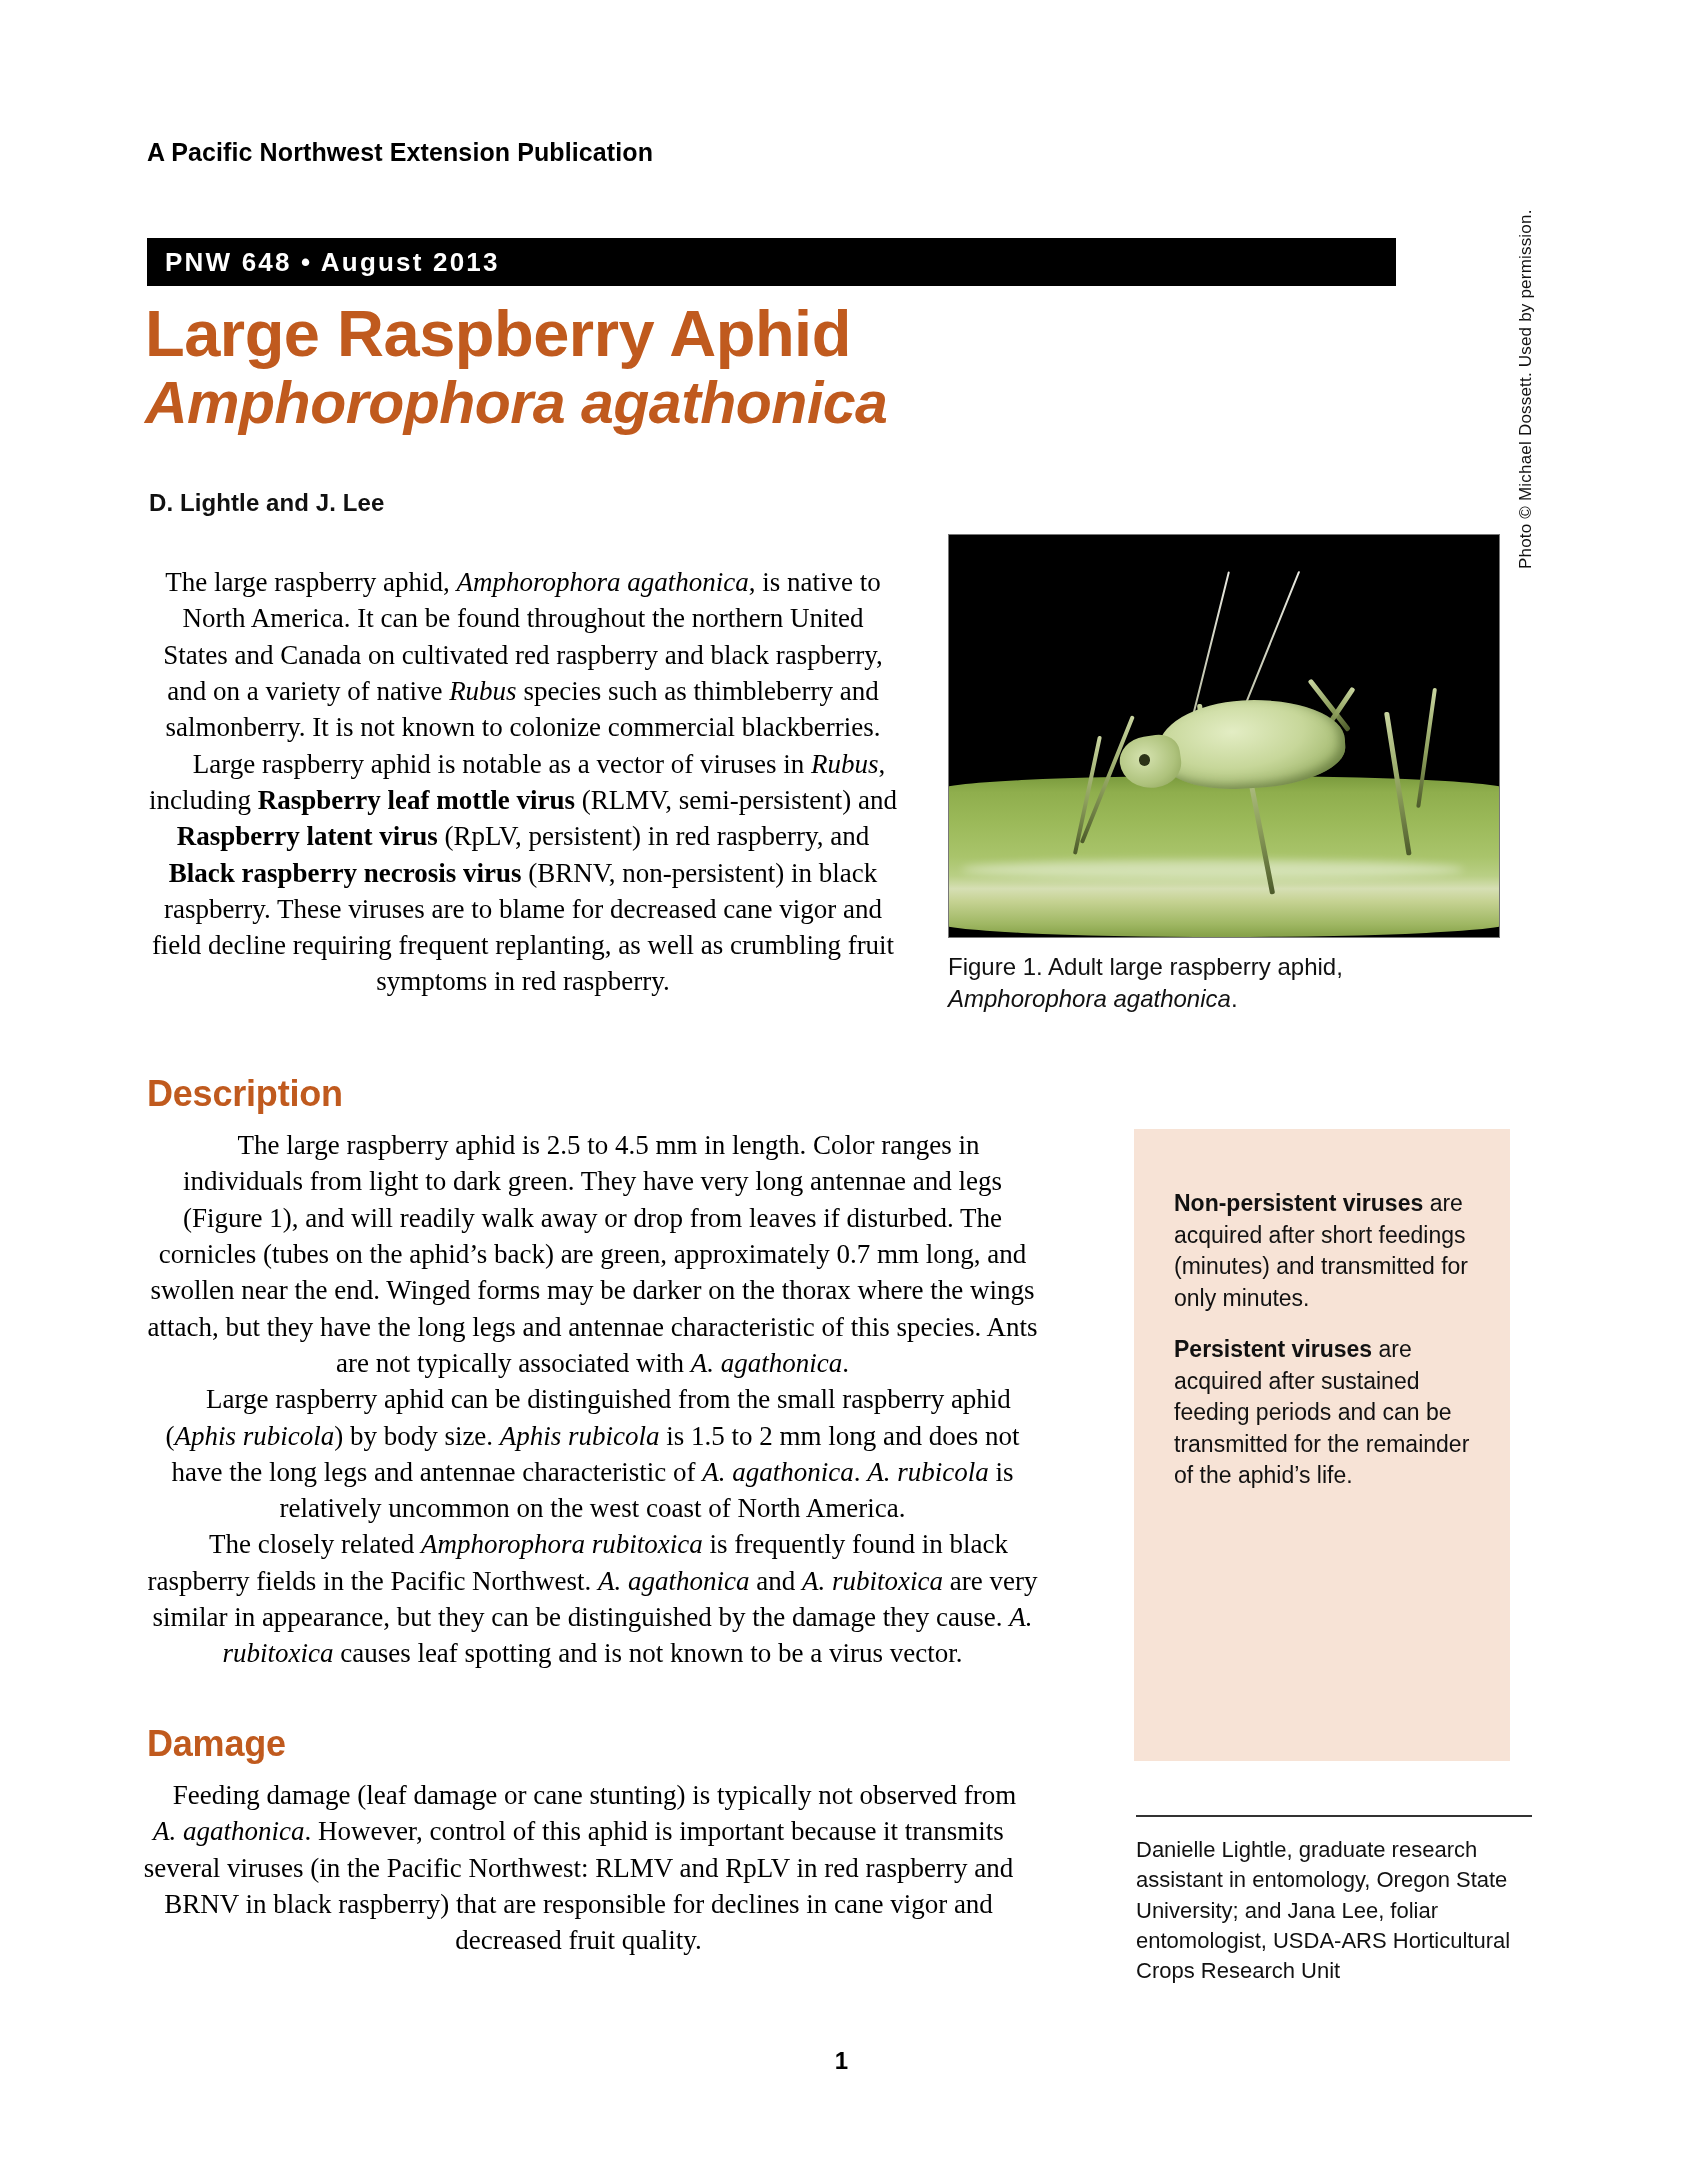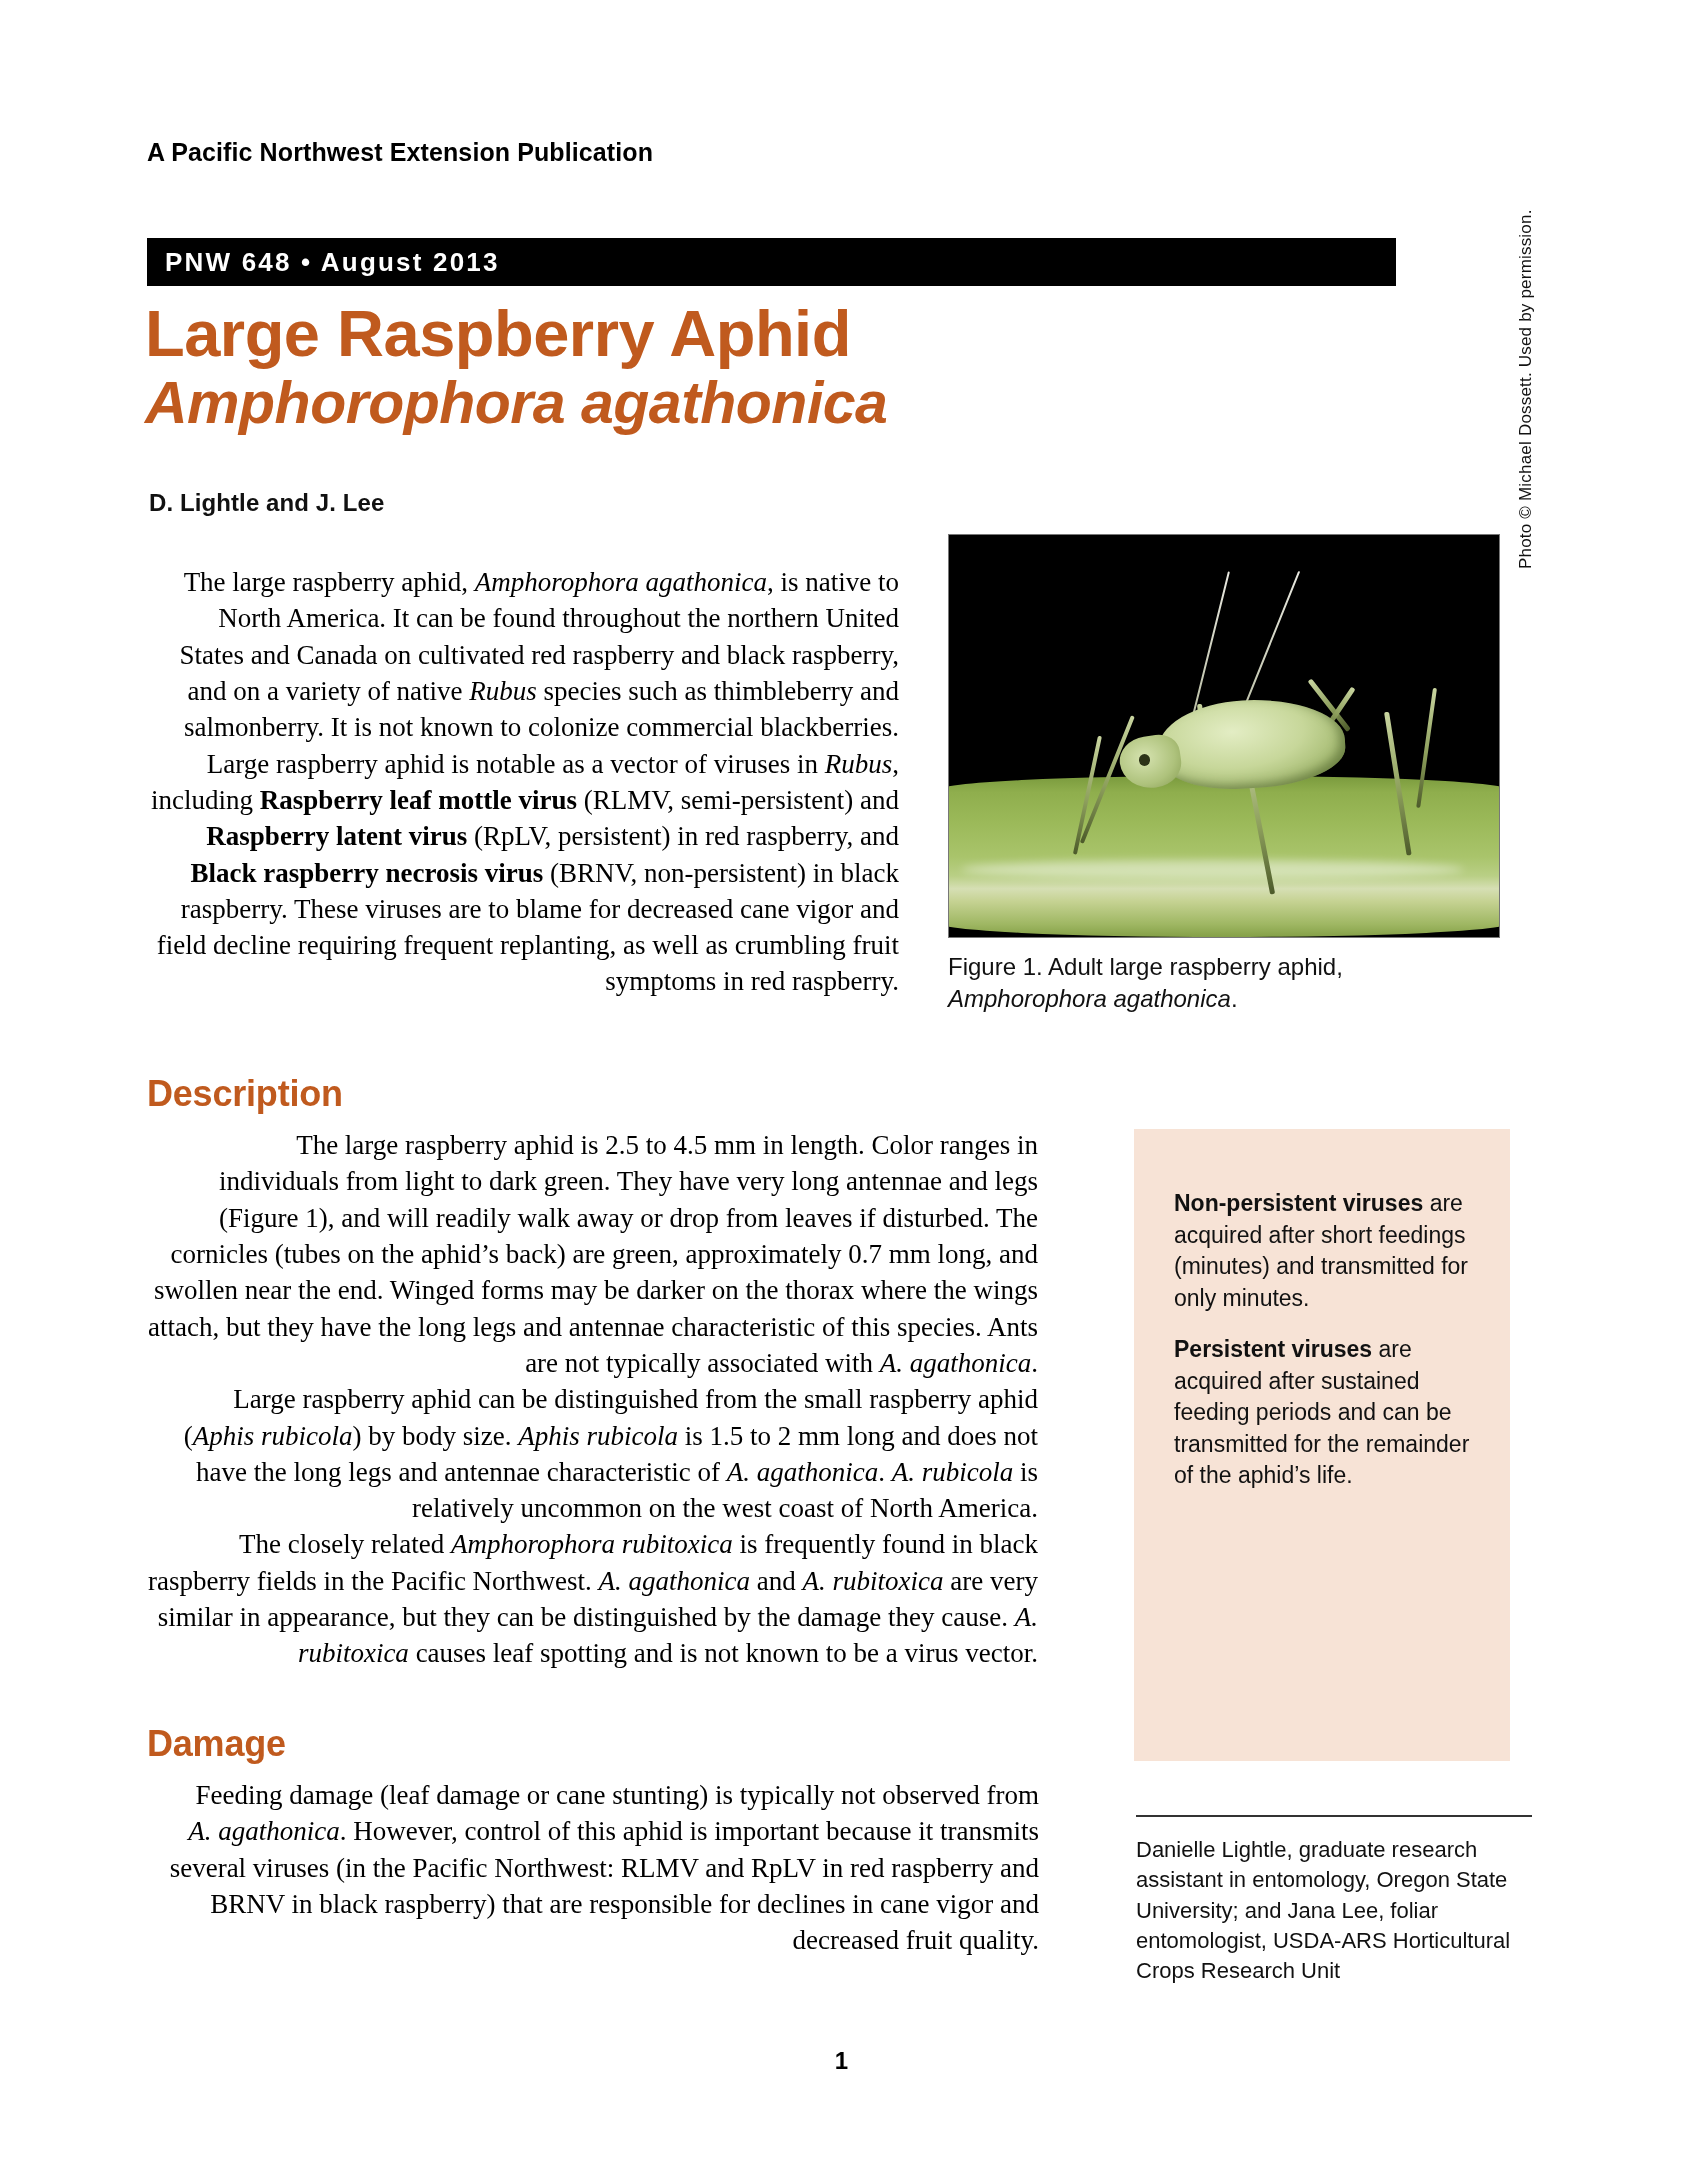--- a/index.html
+++ b/index.html
@@ -109,21 +109,21 @@
     position: absolute;
     left: 147px;
     top: 564px;
     width: 752px;
   }
   .serif-body {
     font-family: "Liberation Serif", serif;
     font-size: 27px;
     line-height: 1.345;
     color: #000;
-    text-align: right;
+    text-align: center;
   }
   .serif-body p {
     margin: 0 0 0px 0;
   }
   .serif-body p.indent {
     text-indent: 32px;
   }
   .serif-body i { font-style: italic; }
   .serif-body b { font-weight: bold; }
 
@@ -259,21 +259,21 @@
     top: 1127px;
     width: 891px;
   }
   .h-damage {
     position: absolute;
     left: 147px;
     top: 1723px;
   }
   .body-damage {
     position: absolute;
-    left: 148px;
+    left: 133px;
     top: 1777px;
     width: 891px;
   }
 
   
   .sidebar-box {
     position: absolute;
     left: 1134px;
     top: 1129px;
     width: 376px;

